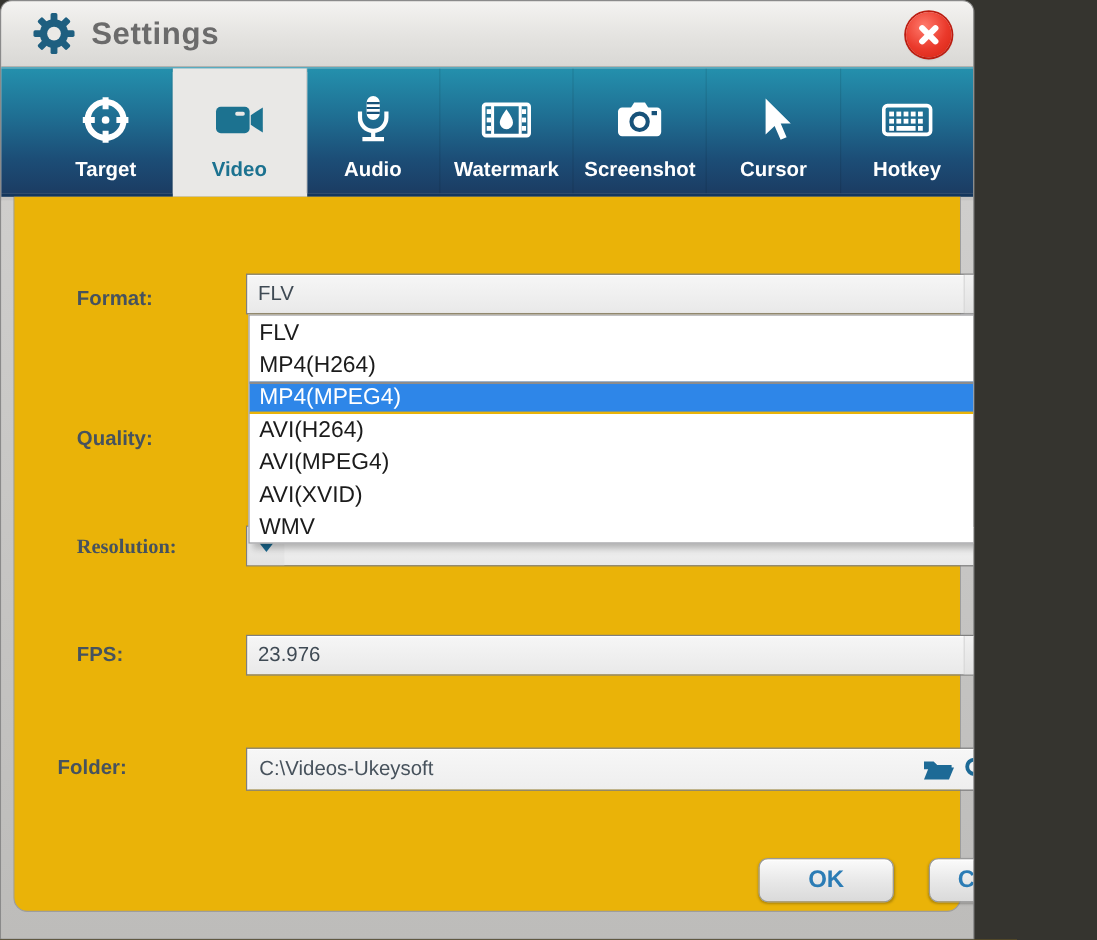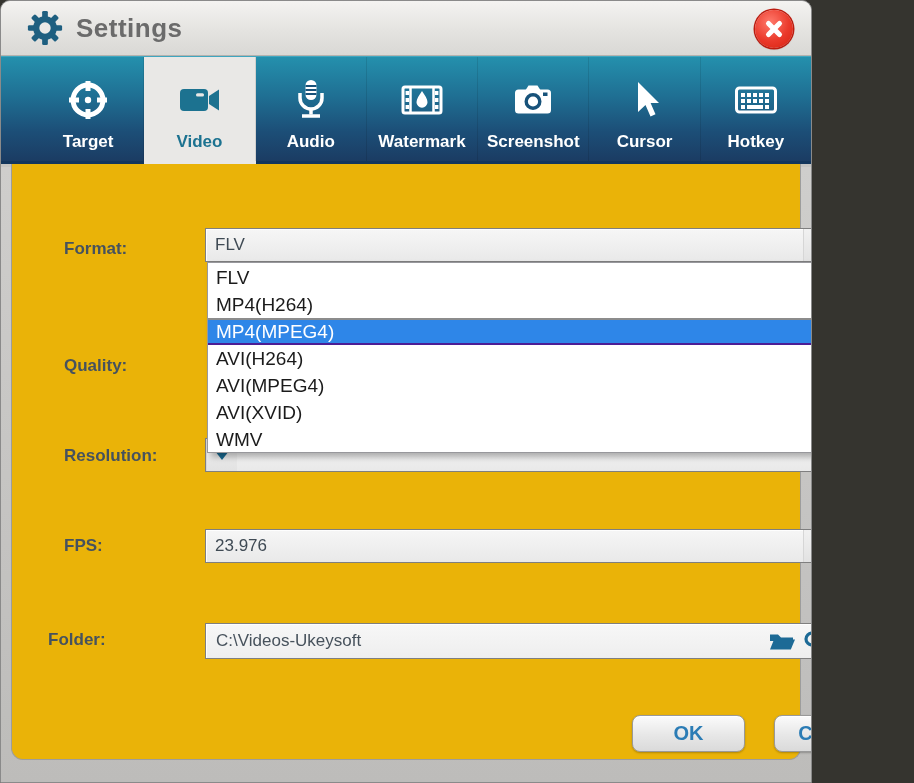--- a/index.html
+++ b/index.html
@@ -47,21 +47,21 @@
               border-left:1px solid #d6d6d6; background:linear-gradient(#f1f1f1,#e2e2e2); }
   .tri { width:0; height:0; border-left:7px solid transparent; border-right:7px solid transparent;
          border-top:9px solid #19688f; }
 
   
   .dd { position:absolute; left:195px; top:98px; width:628px; height:191px; z-index:10;
         background:#ffffff; border:1px solid #98989c; padding-top:1px;
         box-shadow:4px 4px 6px rgba(0,0,0,.28); }
   .dd-item { height:27px; line-height:27px; padding-left:8px; font-size:19px; color:#1b1b1b; cursor:pointer; }
   .dd-item.selected { background:#2e86e8; color:#ffffff;
-                      border-top:2px solid #8c8c8c; border-bottom:2px solid #4c1d95; line-height:23px; }
+                      border-top:2px solid #8c8c8c; border-bottom:2px solid #eab308; line-height:23px; }
 
   
   .field { position:absolute; left:193px; top:459px; width:630px; height:36px; display:flex; align-items:center;
            background:linear-gradient(#f7f7f7,#eeeeee); border:1px solid #7f7f7f;
            box-shadow:inset 1px 1px 0 rgba(255,255,255,.85); }
   .field-value { flex:1; padding-left:10px; font-size:17px; color:#47525c; }
   .field-icon { display:flex; align-items:center; justify-content:center; width:32px; height:32px;
                 border:none; background:transparent; cursor:pointer; color:#1d6a96; }
 
   
@@ -209,21 +209,21 @@
       </span>
       <span class="tlabel">Hotkey</span>
     </div>
   </div>
 
   <div class="frame"></div>
   <div class="panel">
 
     <span class="flabel" style="left:52px; top:75px;">Format:</span>
     <span class="flabel" style="left:52px; top:192px;">Quality:</span>
-    <span class="flabel" style="left:52px; top:282px;">Resolution:</span>
+    <span class="flabel" style="left:52px; top:282px;font-family:Liberation Serif, serif;">Resolution:</span>
     <span class="flabel" style="left:52px; top:372px;">FPS:</span>
     <span class="flabel" style="left:36px; top:466px;text-align:right;">Folder:</span>
 
     <div class="sel" style="top:64px;">
       <span class="sel-value">FLV</span>
       <span class="sel-zone">
           <span class="tri"></span>
         </span>
     </div>
 

